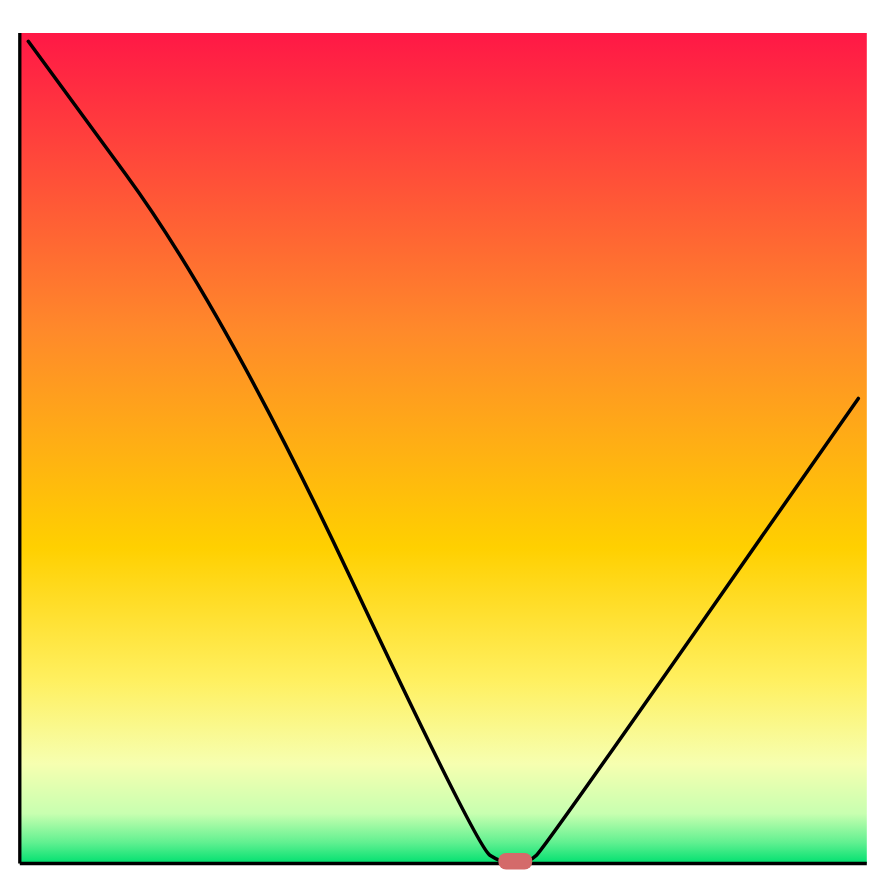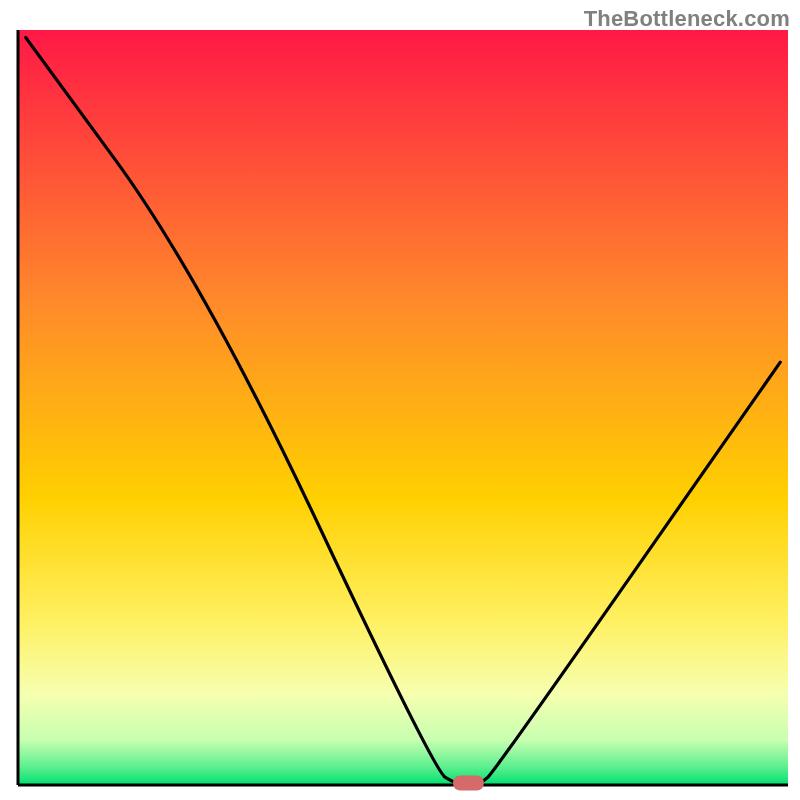--- a/index.html
+++ b/index.html
@@ -27,21 +27,20 @@
   }
   svg {
     display: block;
   }
 </style>
 </head>
 <body>
 
 <div class="container">
 
-  <div class="watermark">TheBottleneck.com</div>
 
   <svg width="800" height="800" viewBox="0 0 800 800">
     <defs>
       <linearGradient id="bg-grad" x1="0" y1="0" x2="0" y2="1">
           <stop offset="0%" stop-color="#ff1846"></stop>
           <stop offset="36%" stop-color="#ff8a2a"></stop>
           <stop offset="62%" stop-color="#ffd000"></stop>
           <stop offset="78%" stop-color="#fff060"></stop>
           <stop offset="88%" stop-color="#f6ffb0"></stop>
           <stop offset="94%" stop-color="#c8ffb0"></stop>

